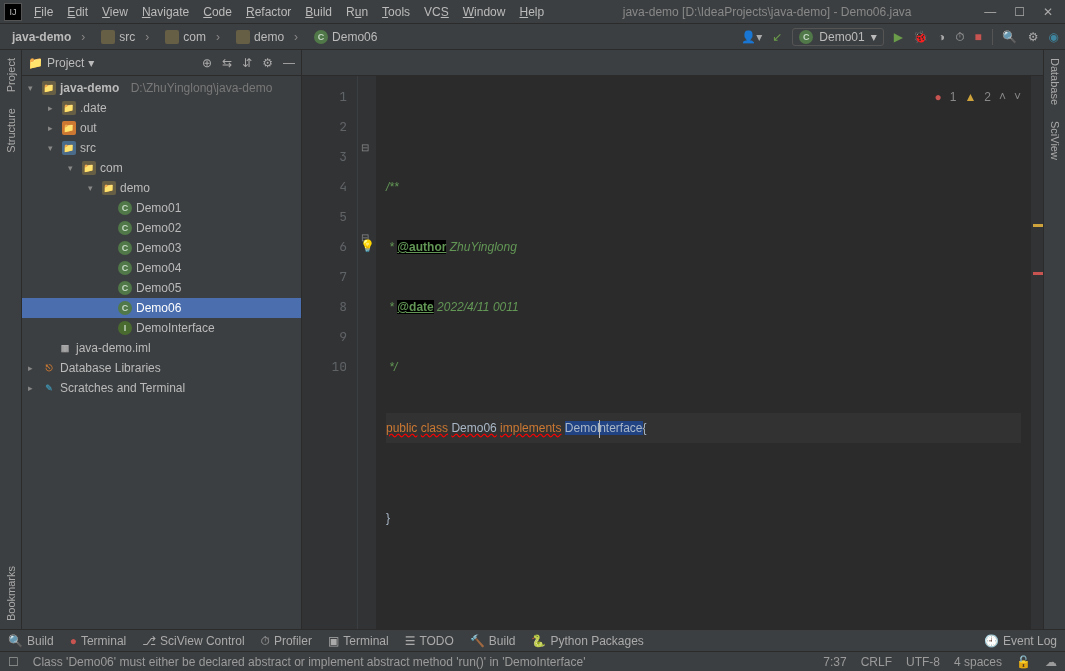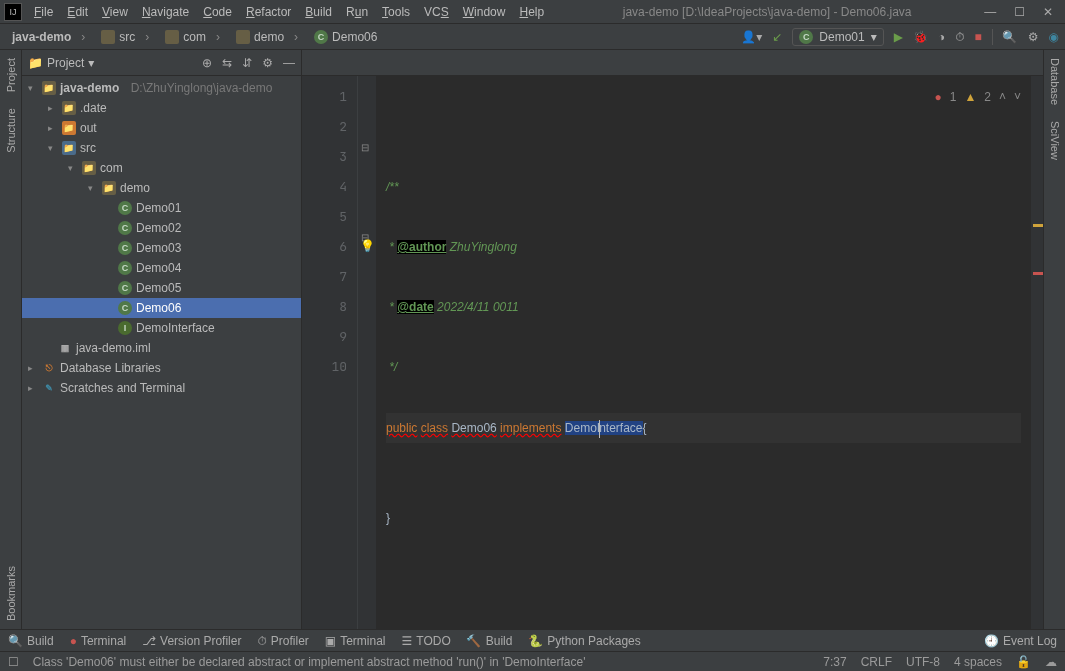--- a/index.html
+++ b/index.html
@@ -265,21 +265,21 @@
     <div class="tab">SciView</div>
   </div>
 </div>
 
 <div class="bottombar">
   <span class="item">🔍 <span>Build</span></span>
   <span class="item">
       <span style="color:#c75450">●</span> 
       <span>Terminal</span>
     </span>
-  <span class="item">⎇ <span>Version Profiler</span></span>
+  <span class="item">⎇ <span>SciView Control</span></span>
   <span class="item">⏱ <span>Profiler</span></span>
   <span class="item">▣ <span>Terminal</span></span>
   <span class="item">☰ <span>TODO</span></span>
   <span class="item">🔨 <span>Build</span></span>
   <span class="item">🐍 <span>Python Packages</span></span>
   <span class="item right">🕘 <span>Event Log</span></span>
 </div>
 
 <div class="status">
   <span>☐</span>

